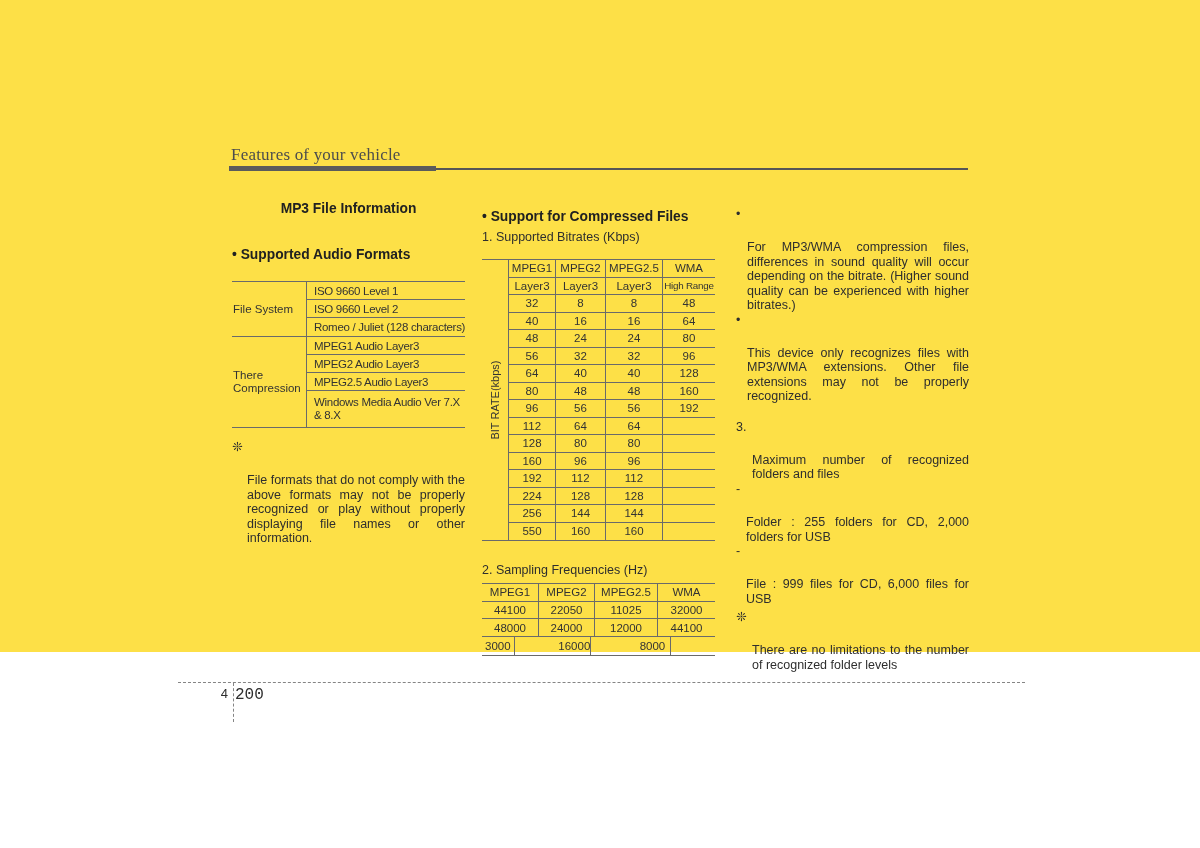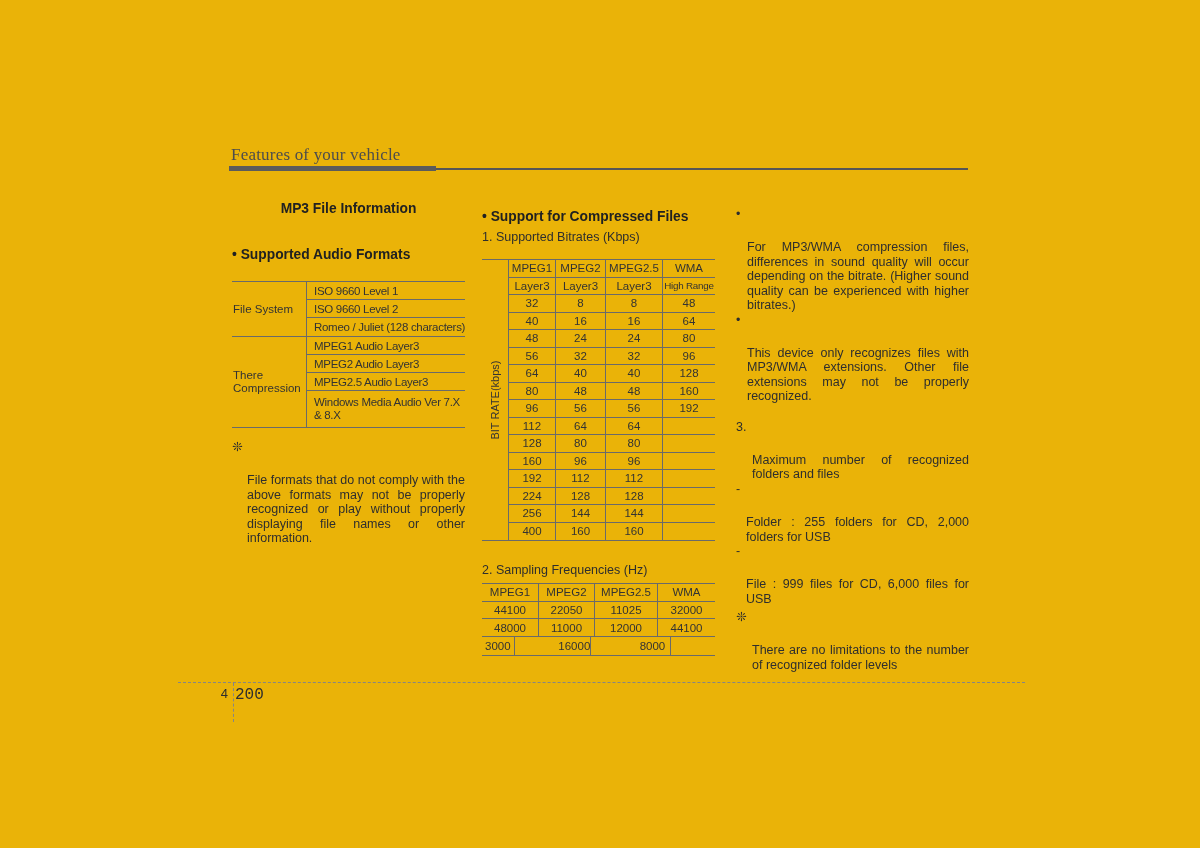--- a/index.html
+++ b/index.html
@@ -1,18 +1,18 @@
 <!DOCTYPE html>
 <html><head>
 <meta charset="utf-8">
 <style>
   * { margin:0; padding:0; box-sizing:border-box; }
   html,body { width:1200px; height:848px; background:#fff; overflow:hidden; }
   body { font-family:"Liberation Sans","DejaVu Sans",sans-serif; color:#2e2e2e; }
-  #page { position:relative; width:1200px; height:848px; background:#eab308; }
+  #page { position:relative; width:1200px; height:652px; background:#fde047; }
 
   
   #header-title { position:absolute; left:231px; top:145px; font-family:"Liberation Serif","DejaVu Serif",serif; font-size:17px; color:#4d4d4d; letter-spacing:.2px; }
   #header-bar  { position:absolute; left:229px; top:166px; width:207px; height:5px; background:#5b5b5b; }
   #header-rule { position:absolute; left:436px; top:168px; width:532px; height:2px; background:#565656; }
 
   
   .col { position:absolute; top:201px; width:233px; }
   #col-left { left:232px; }
   #col-mid  { left:482px; }
@@ -211,21 +211,21 @@
             </div>
 
             <div class="trow">
               <div class="tc bw1">256</div>
               <div class="tc bw2">144</div>
               <div class="tc bw3">144</div>
               <div class="tc bw4 endc"></div>
             </div>
 
             <div class="trow">
-              <div class="tc bw1">400</div>
+              <div class="tc bw1">550</div>
               <div class="tc bw2">160</div>
               <div class="tc bw3">160</div>
               <div class="tc bw4 endc"></div>
             </div>
           </div>
       </div>
     </div>
 
     <div class="caption" style="margin-top:22px;">2. Sampling Frequencies (Hz)</div>
 
@@ -240,21 +240,21 @@
 
           <div class="trow">
             <div class="tc sw1">44100</div>
             <div class="tc sw2">22050</div>
             <div class="tc sw3">11025</div>
             <div class="tc sw4 endc">32000</div>
           </div>
 
           <div class="trow">
             <div class="tc sw1">48000</div>
-            <div class="tc sw2">11000</div>
+            <div class="tc sw2">24000</div>
             <div class="tc sw3">12000</div>
             <div class="tc sw4 endc">44100</div>
           </div>
 
           <div class="trow">
             <div class="tc sw1">3000</div>
             <div class="tc sw2">16000</div>
             <div class="tc sw3">8000</div>
             <div class="tc sw4 endc">48000</div>
           </div>

